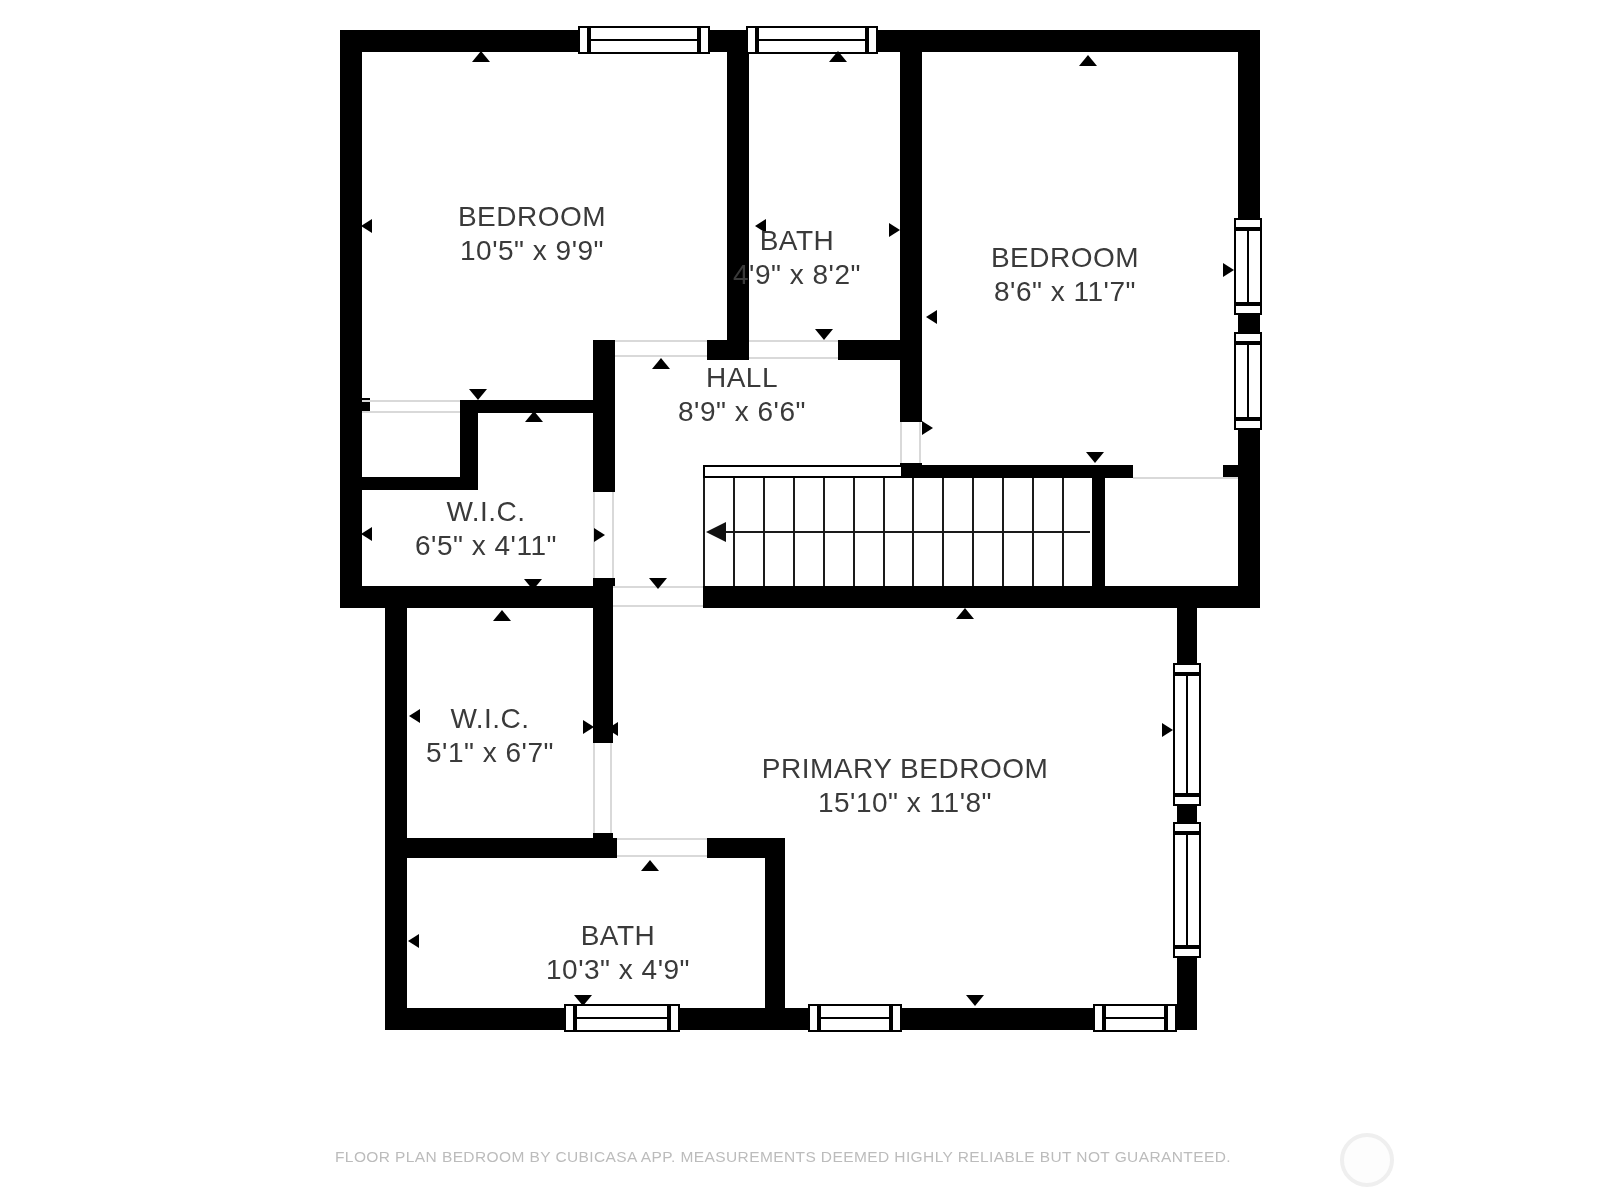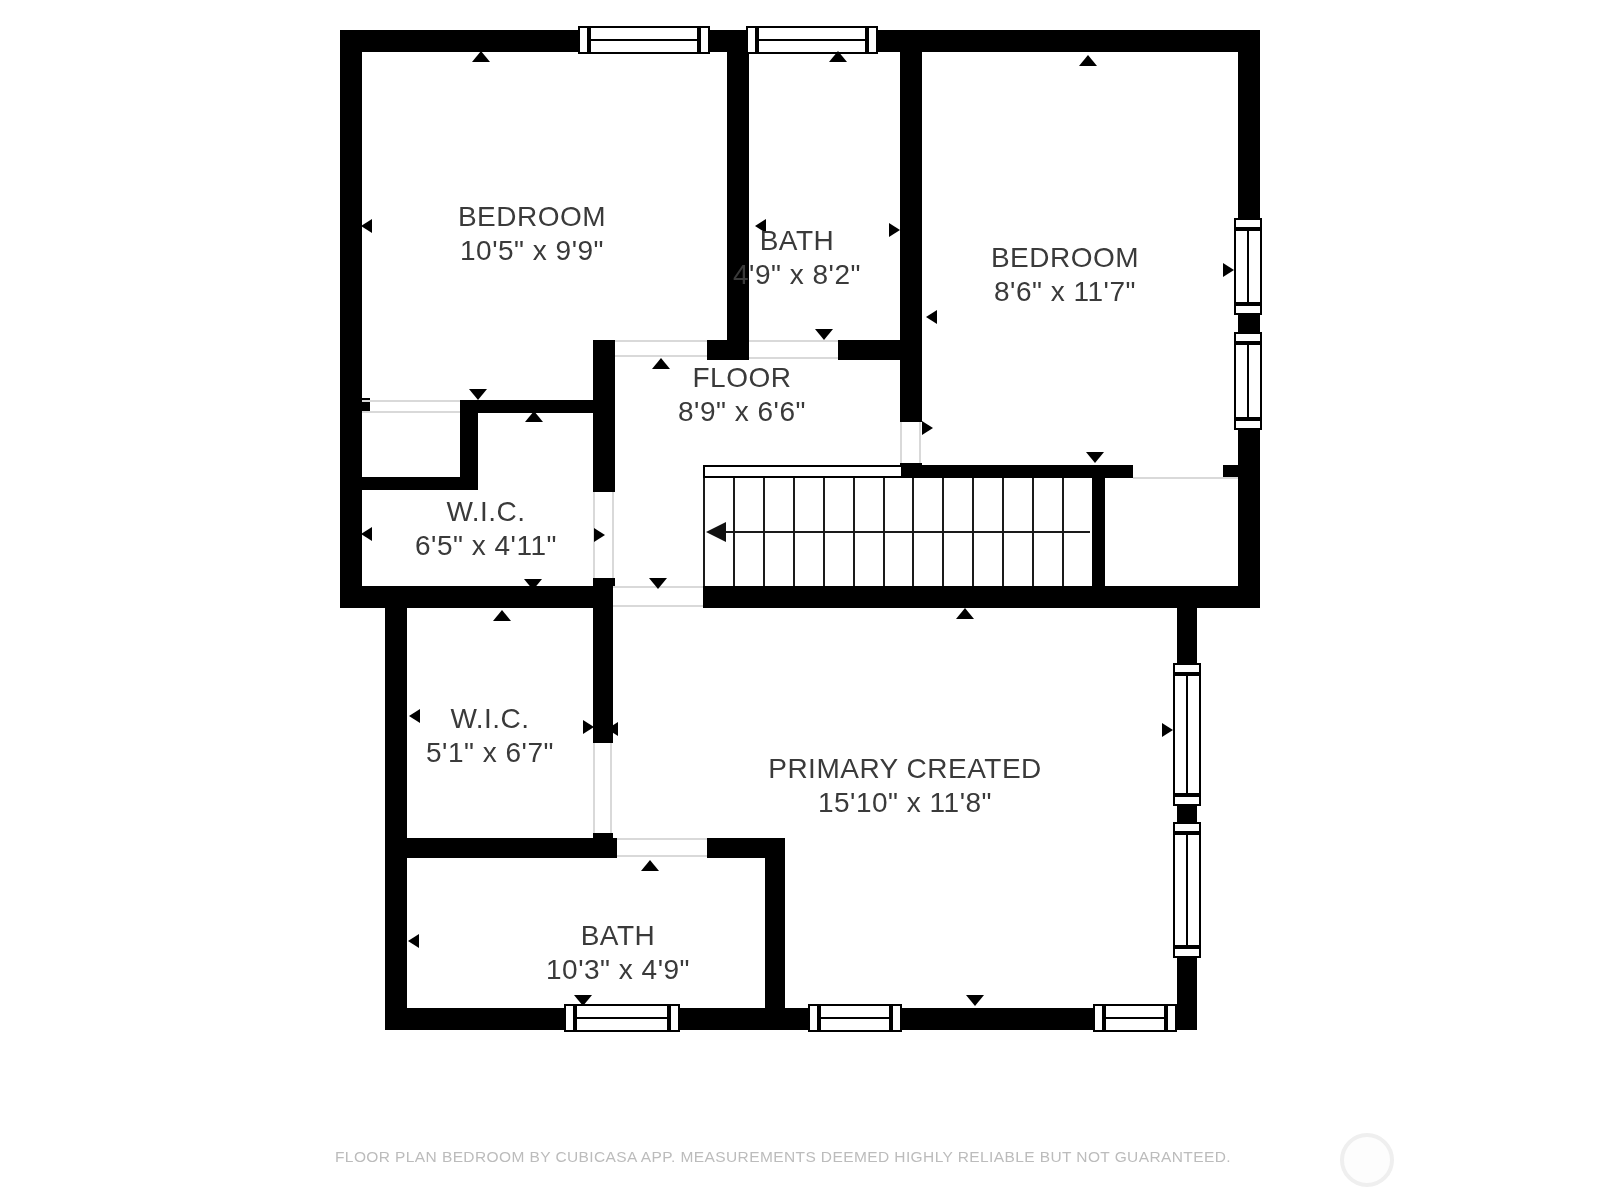--- a/index.html
+++ b/index.html
@@ -189,33 +189,33 @@
   </div>
   <div class="room-label" style="left:797px;top:224px;">
     <div>BATH</div>
     <div>4'9" x 8'2"</div>
   </div>
   <div class="room-label" style="left:1065px;top:241px;">
     <div>BEDROOM</div>
     <div>8'6" x 11'7"</div>
   </div>
   <div class="room-label" style="left:742px;top:361px;">
-    <div>FLOOR</div>
+    <div>HALL</div>
     <div>8'9" x 6'6"</div>
   </div>
   <div class="room-label" style="left:486px;top:495px;">
     <div>W.I.C.</div>
     <div>6'5" x 4'11"</div>
   </div>
   <div class="room-label" style="left:490px;top:702px;">
     <div>W.I.C.</div>
     <div>5'1" x 6'7"</div>
   </div>
   <div class="room-label" style="left:905px;top:752px;">
-    <div>PRIMARY CREATED</div>
+    <div>PRIMARY BEDROOM</div>
     <div>15'10" x 11'8"</div>
   </div>
   <div class="room-label" style="left:618px;top:919px;">
     <div>BATH</div>
     <div>10'3" x 4'9"</div>
   </div>
 
   <div class="footer-note">FLOOR PLAN BEDROOM BY CUBICASA APP. MEASUREMENTS DEEMED HIGHLY RELIABLE BUT NOT GUARANTEED.</div>
   <div class="watermark-circle"></div>
 </div>

